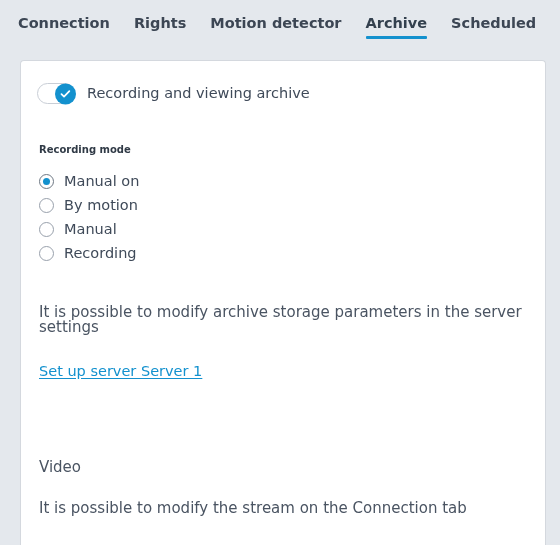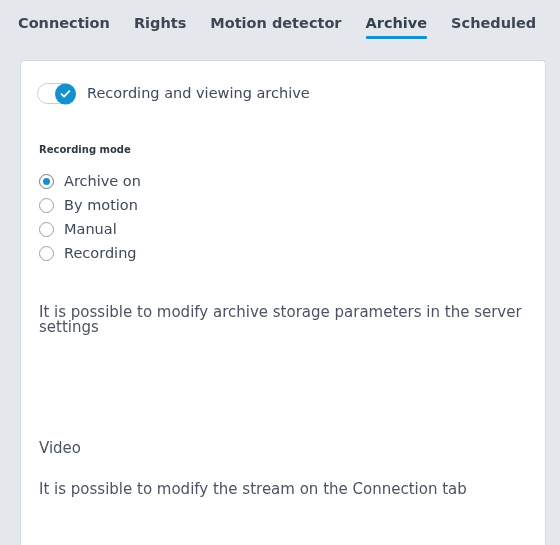--- a/index.html
+++ b/index.html
@@ -205,21 +205,21 @@
     </div>
 
     
     <div class="section-title">Recording mode</div>
 
     <div class="radio-list">
       <div class="radio-row">
         <span class="radio checked">
           <span class="dot"></span>
         </span>
-        <span class="radio-label">Archive on</span>
+        <span class="radio-label">Manual on</span>
       </div>
       <div class="radio-row">
         <span class="radio"></span>
         <span class="radio-label">By motion</span>
       </div>
       <div class="radio-row">
         <span class="radio"></span>
         <span class="radio-label">Manual</span>
       </div>
       <div class="radio-row">
@@ -227,20 +227,21 @@
         <span class="radio-label">Recording</span>
       </div>
     </div>
 
     <div class="spacer-40"></div>
 
     <div class="note">It is possible to modify archive storage parameters in the server settings</div>
 
     <div class="spacer-26"></div>
 
+    <a class="link">Set up server Server 1</a>
 
     <div class="spacer-32"></div>
     <div class="spacer-28"></div>
 
 
     <div class="spacer-20"></div>
 
     <div class="note">Video</div>
 
     <div class="spacer-26"></div>

